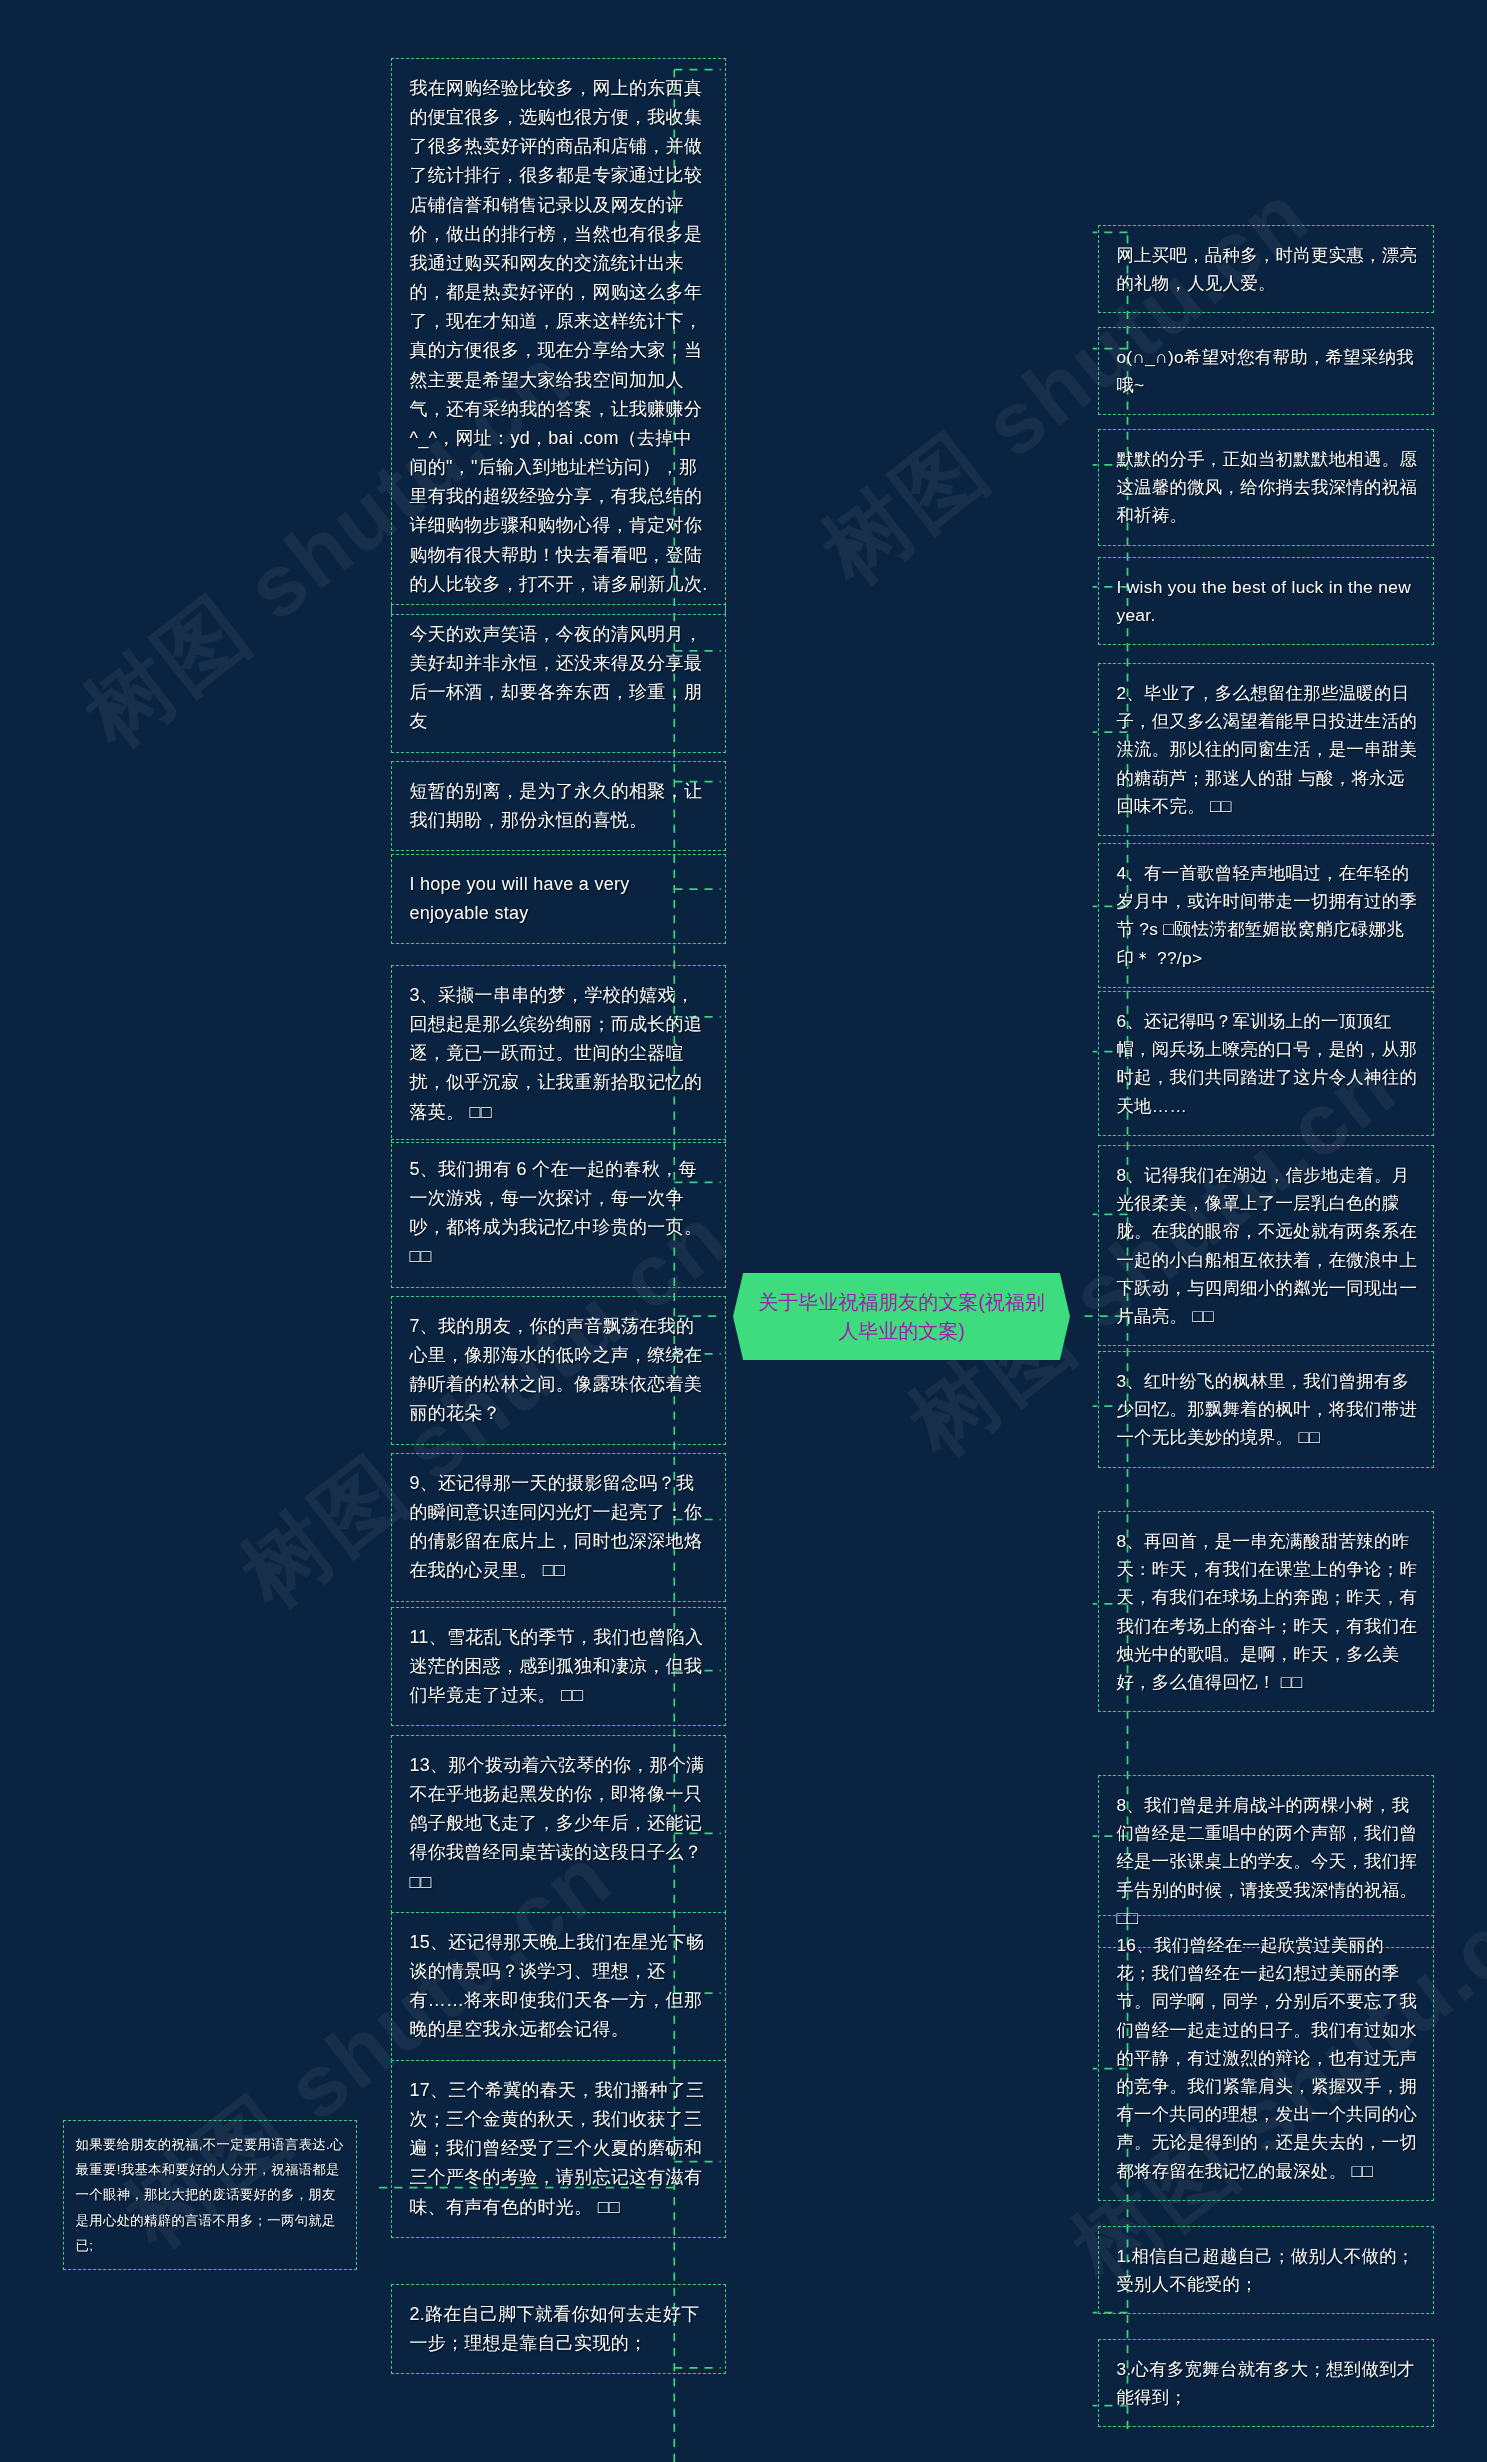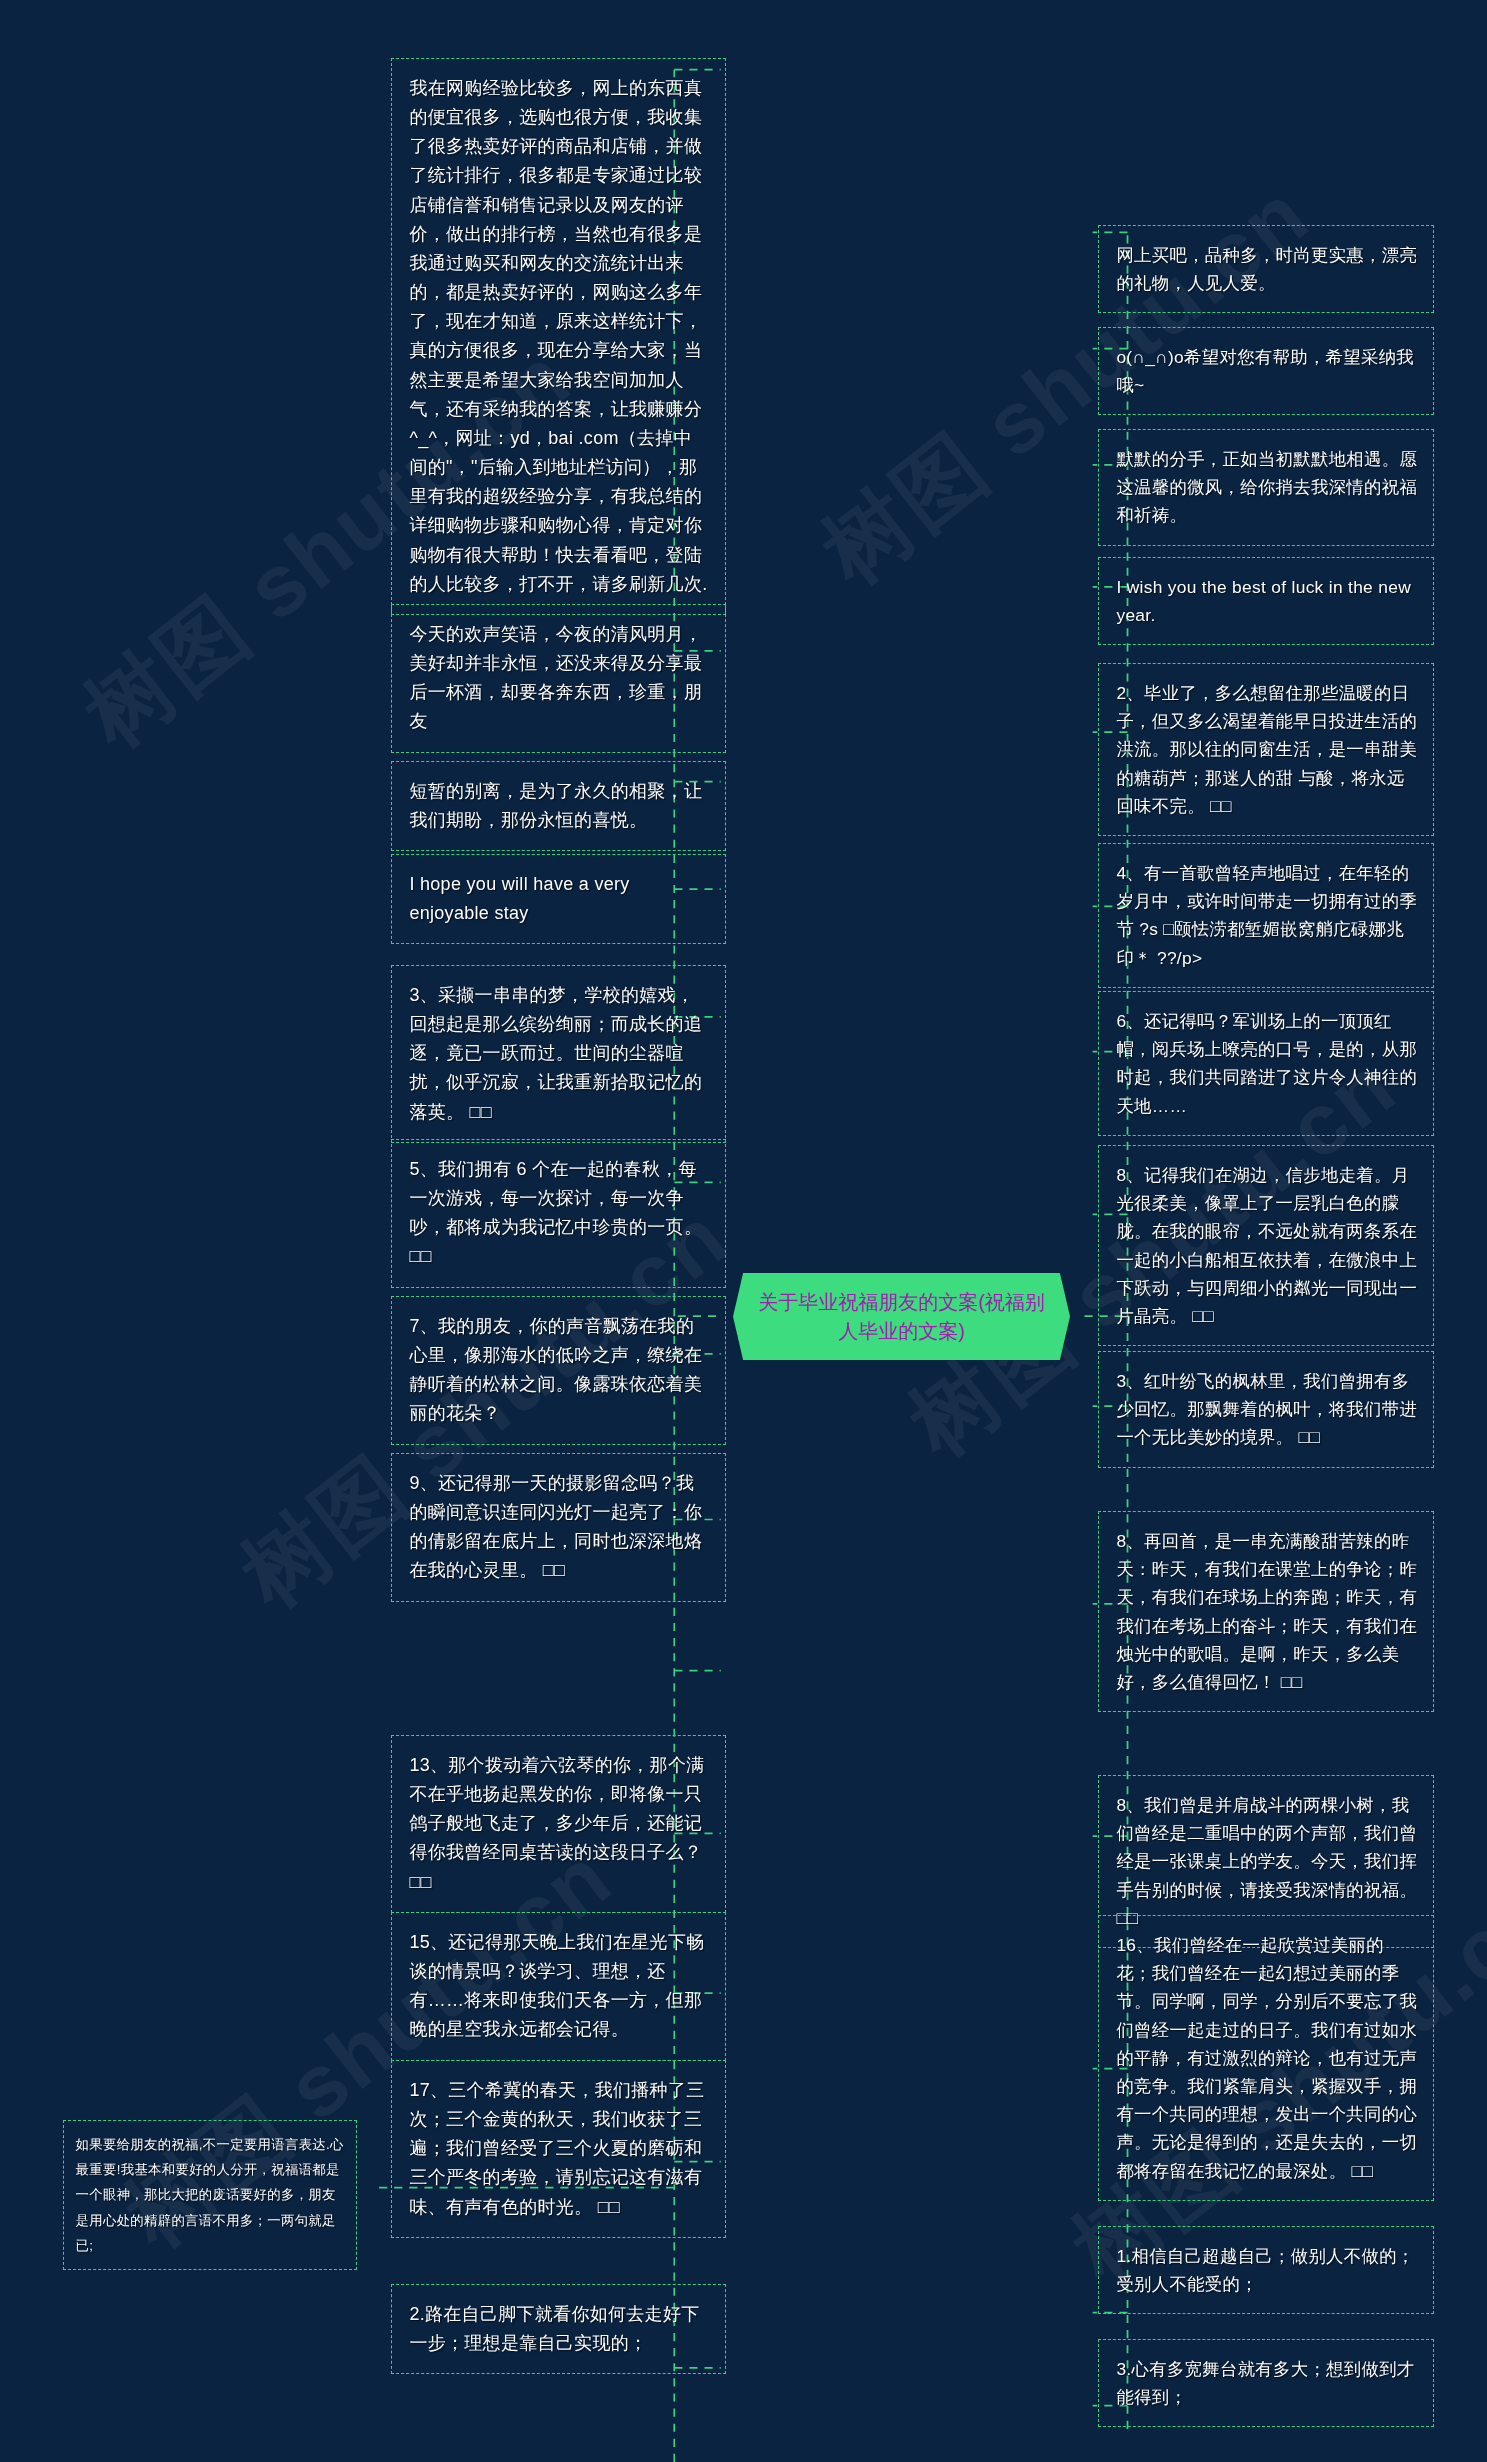--- a/index.html
+++ b/index.html
@@ -146,20 +146,23 @@
   </div>
 
   <div class="node sz-lg" style="left:391px; top:1296px; width:335px;">
     <span class="txt">7、我的朋友，你的声音飘荡在我的心里，像那海水的低吟之声，缭绕在静听着的松林之间。像露珠依恋着美丽的花朵？</span>
   </div>
 
   <div class="node sz-lg" style="left:391px; top:1453px; width:335px;">
     <span class="txt">9、还记得那一天的摄影留念吗？我的瞬间意识连同闪光灯一起亮了：你的倩影留在底片上，同时也深深地烙在我的心灵里。 □□</span>
   </div>
 
+  <div class="node sz-lg" style="left:391px; top:1607px; width:335px;">
+    <span class="txt">11、雪花乱飞的季节，我们也曾陷入迷茫的困惑，感到孤独和凄凉，但我们毕竟走了过来。 □□</span>
+  </div>
 
   <div class="node sz-lg" style="left:391px; top:1735px; width:335px;">
     <span class="txt">13、那个拨动着六弦琴的你，那个满不在乎地扬起黑发的你，即将像一只鸽子般地飞走了，多少年后，还能记得你我曾经同桌苦读的这段日子么？ □□</span>
   </div>
 
   <div class="node sz-lg" style="left:391px; top:1912px; width:335px;">
     <span class="txt">15、还记得那天晚上我们在星光下畅谈的情景吗？谈学习、理想，还有……将来即使我们天各一方，但那晚的星空我永远都会记得。</span>
   </div>
 
   <div class="node sz-lg" style="left:391px; top:2060px; width:335px;">

